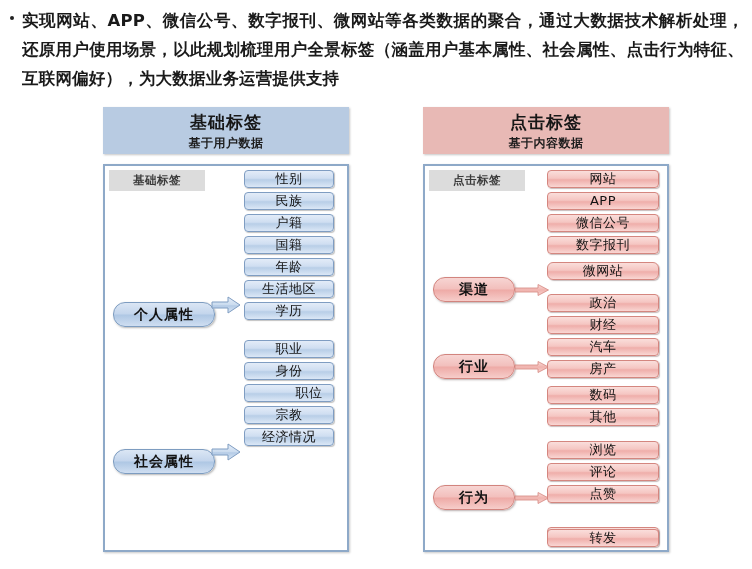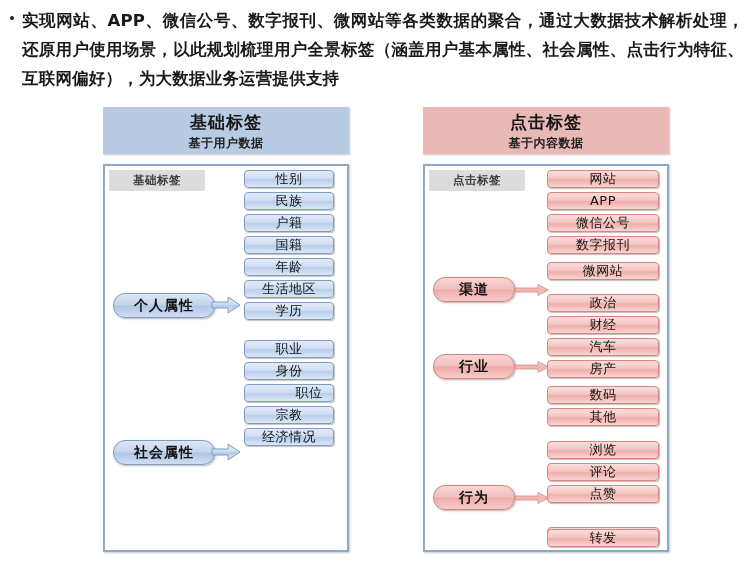--- a/index.html
+++ b/index.html
@@ -75,20 +75,21 @@
     font-weight:700;
     letter-spacing:1px;
     border-radius:12px;
   }
   .group-label.blue{
     width:102px;height:25px;line-height:23px;
     font-size:14px;color:#131313;
     background:linear-gradient(to bottom,#dbe6f4 0%,#c3d5ec 48%,#aec7e4 52%,#cfdef1 100%);
     border:1px solid #7d9cc0;
     box-shadow:1px 1px 2px rgba(110,110,110,.5);
+    margin-top:9px;
   }
   .group-label.pink{
     width:82px;height:25px;line-height:23px;
     font-size:14px;color:#131313;
     background:linear-gradient(to bottom,#f7d5d3 0%,#f2bfbc 48%,#eeaaa6 52%,#f6cdca 100%);
     border:1px solid #d2847e;
     box-shadow:1px 1px 2px rgba(120,100,100,.5);
   }
 
   
@@ -191,21 +192,21 @@
           <stop offset="100%" stop-color="#f8d2cf"></stop>
         </linearGradient>
       </defs>
       <path d="M0 4 H23 V0.5 L33.5 6 L23 11.5 V8 H0 Z" fill="url(#agp1)" stroke="#d4867f" stroke-width="0.8"></path>
     </svg>
 
     <div class="chip pink" style="left:122px;top:4px;">网站</div>
     <div class="chip pink" style="left:122px;top:26px;">APP</div>
     <div class="chip pink" style="left:122px;top:48px;">微信公号</div>
     <div class="chip pink" style="left:122px;top:70px;">数字报刊</div>
-    <div class="chip pink" style="left:122px;top:96px;">微网站</div>
+    <div class="chip pink" style="left:122px;top:96px;border-radius:6px;">微网站</div>
 
     <div class="group-label pink" style="left:8px;top:188px;">行业</div>
 
     <svg class="arrow-pink" style="left:90px;top:195px;" viewBox="0 0 34 12">
       <path d="M0 4 H23 V0.5 L33.5 6 L23 11.5 V8 H0 Z" fill="url(#agp1)" stroke="#d4867f" stroke-width="0.8"></path>
     </svg>
 
     <div class="chip pink" style="left:122px;top:128px;">政治</div>
     <div class="chip pink" style="left:122px;top:150px;">财经</div>
     <div class="chip pink" style="left:122px;top:172px;">汽车</div>

